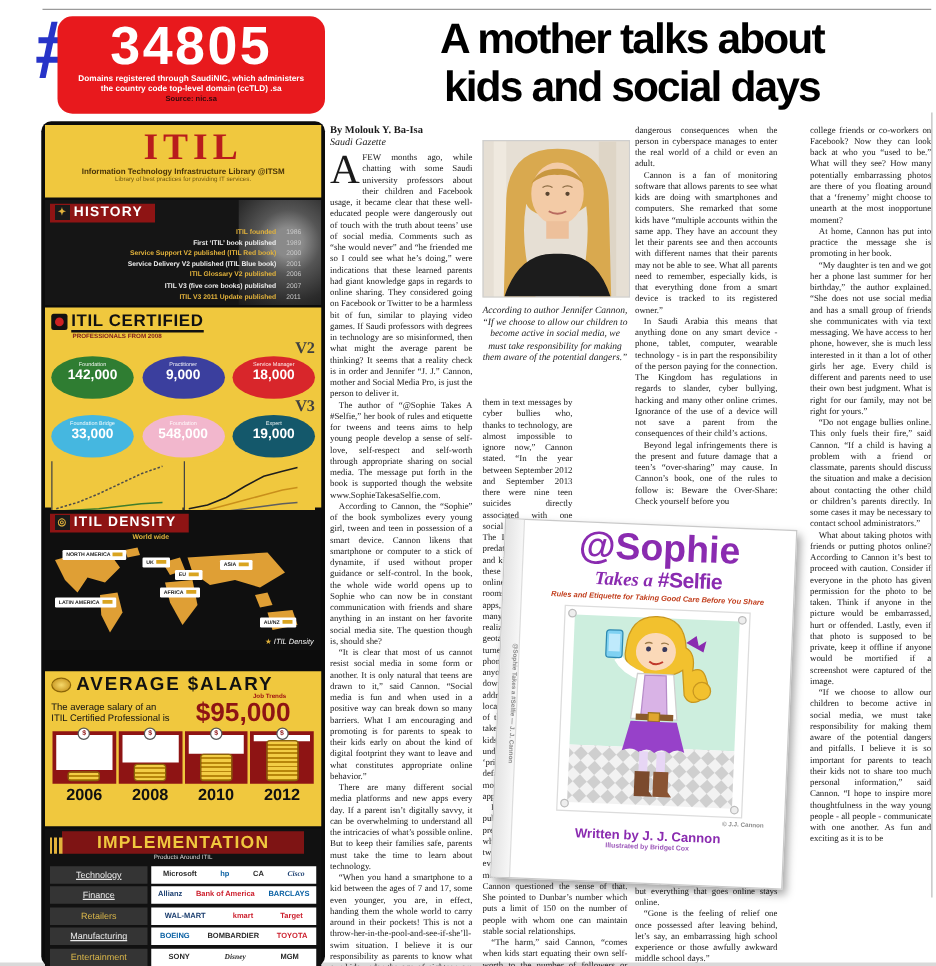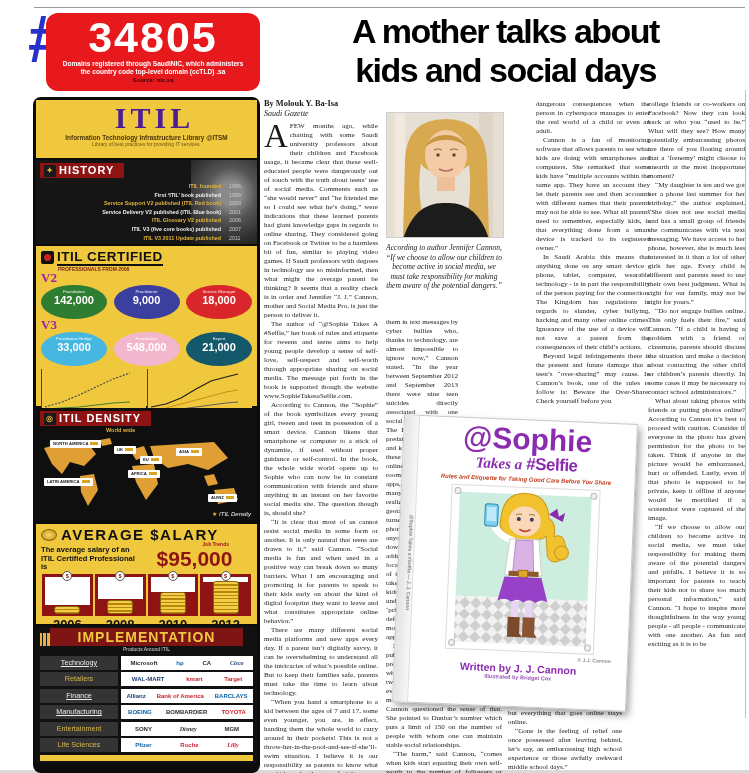--- a/index.html
+++ b/index.html
@@ -27,21 +27,21 @@
   .byline{position:absolute;left:264px;top:99px;width:116px;font-size:8.4px;line-height:10px;}
   .by-name{font-weight:700;}
   .by-pub{font-style:italic;font-size:8px;}
   .col{position:absolute;width:114px;font-size:7.1px;line-height:9px;text-align:justify;
        overflow:hidden;}
   .col p{margin:0;text-indent:7px;}
   .col p.noind{text-indent:0;}
   .dropcap{float:left;font-size:33px;line-height:27px;padding:1px 2px 0 0;font-weight:400;}
   #col1{left:264px;top:122px;height:651px;}
   #col2text{left:386px;top:318px;width:116px;height:455px;}
-  #col3top{left:536px;top:100px;height:322px;}
+  #col3top{left:508px;top:100px;height:322px;}
   #col3bottom{left:508px;top:700px;height:70px;}
   #col4{left:630px;top:100px;width:115px;height:671px;}
   .sp-r1{float:right;width:44px;height:115px;margin-top:100px;}
   .sp-r2{float:right;clear:right;width:56px;height:125px;}
   .sp-l1{float:left;width:18px;height:300px;margin-top:285px;}
 
   
   .photo{position:absolute;left:386px;top:112px;width:118px;height:126px;overflow:hidden;
          border:1px solid #cfcfcf;box-sizing:border-box;background:#e4ddd2;}
   .caption{position:absolute;left:386px;top:243px;width:116px;font-size:7.6px;line-height:9.6px;
@@ -64,21 +64,21 @@
   .bk-art{margin-top:2px;}
   .bk-copy{position:absolute;right:16px;bottom:46px;font:600 5px "Liberation Sans",sans-serif;color:#8a8a8a;}
   .bk-author{font:700 10.5px/12px "Liberation Sans",sans-serif;color:#8a2bb0;margin-top:1px;}
   .bk-illus{font:600 5.5px/7px "Liberation Sans",sans-serif;color:#9a55b8;}
 
   
   .ig{position:absolute;left:33px;top:97px;width:227px;height:676px;background:#0c0c0c;
       border-radius:8px;padding:3px;box-sizing:border-box;
       font-family:"Liberation Sans",sans-serif;}
   .ig-header{background:#f0c83e;height:58px;text-align:center;padding-top:3px;box-sizing:border-box;}
-  .ig-title{font:800 30px/30px "Liberation Serif",serif;color:#4c1d95;letter-spacing:4px;padding-left:16px;}
+  .ig-title{font:800 30px/30px "Liberation Serif",serif;color:#b91c1c;letter-spacing:4px;padding-left:16px;}
   .ig-subtitle{font-size:6.4px;font-weight:700;color:#4a3509;margin-top:1px;}
   .ig-tagline{font-size:5px;color:#6b5510;}
 
   .ig-history{position:relative;height:84px;background:#151515;margin-top:2px;overflow:hidden;}
   .hist-img{position:absolute;right:0;top:0;width:66px;height:84px;
             background:radial-gradient(circle at 60% 40%, #8a8a8a 0 18%, #555 40%, #2c2c2c 75%, #1a1a1a 100%);}
   .ig-banner{position:absolute;left:4px;top:3px;height:15px;background:#8e1414;color:#fff;
              font-weight:800;font-size:11px;line-height:15px;padding:0 10px 0 4px;letter-spacing:1px;}
   .ban-icon{display:inline-block;width:12px;height:12px;background:#1a1a1a;color:#e3b33c;
             font-size:8px;line-height:12px;text-align:center;vertical-align:middle;margin-right:3px;}
@@ -88,48 +88,48 @@
   .ev-gold{color:#e3b33c;} .ev-white{color:#ededed;}
   .ev-year{width:24px;text-align:left;color:#c9c9c9;margin-left:8px;font-weight:400;}
 
   .ig-cert{background:#f0c83e;margin-top:2px;height:160px;position:relative;
            padding:3px 5px;box-sizing:border-box;}
   .cert-headrow{display:flex;align-items:center;}
   .cert-icon{width:13px;height:13px;background:#111;border-radius:2px;margin-right:3px;position:relative;}
   .cert-icon::after{content:"";position:absolute;inset:3px;border-radius:50%;background:#c22;}
   .cert-head{font-size:13.5px;font-weight:800;color:#111;border-bottom:2px solid #111;letter-spacing:.5px;}
   .cert-sub{font-size:5px;color:#7e1d1d;font-weight:700;margin-left:17px;}
-  .vlabel{text-align:left;font:900 13px/12px "Liberation Serif",serif;color:#a21caf;}
+  .vlabel{text-align:right;font:900 13px/12px "Liberation Serif",serif;color:#404040;}
   .oval-row{display:flex;justify-content:space-between;margin-top:1px;}
   .oval{width:66px;height:34px;border-radius:50%;color:#fff;text-align:center;box-sizing:border-box;padding-top:4px;}
   .oval .nm{font-size:4.4px;line-height:5px;opacity:.92;}
   .oval .val{font-size:11px;font-weight:800;line-height:13px;}
   .c-green{background:#2f7d32;} .c-blue{background:#3b3f9e;} .c-red{background:#d8262b;}
   .c-lblue{background:#45b7e0;} .c-pink{background:#f2b7cd;} .c-teal{background:#14586b;}
   .charts{display:flex;justify-content:space-between;margin-top:3px;}
   .spark{background:#f0c83e;border-left:1px solid #444;border-bottom:1px solid #444;}
 
   .ig-density{position:relative;height:112px;background:#0f0f0f;margin-top:2px;overflow:hidden;}
   .dens-sub{position:absolute;left:70px;top:19px;color:#e3b33c;font-size:5.5px;font-weight:700;}
   .map{position:absolute;left:0;top:26px;}
   .chip{position:absolute;background:#fff;color:#222;font-size:4.2px;line-height:5.5px;
         font-weight:700;padding:1px 3px;white-space:nowrap;border-radius:1px;}
   .chip::after{content:"";display:inline-block;width:8px;height:3px;background:#d9a41f;margin-left:2px;}
   .dens-legend{position:absolute;right:6px;bottom:3px;color:#f5f5f5;font-size:6px;font-style:italic;}
   .star{color:#e3b33c;font-style:normal;}
 
-  .ig-salary{background:#f0c83e;margin-top:4px;height:100px;position:relative;
+  .ig-salary{background:#f0c83e;margin-top:17px;height:124px;position:relative;
              padding:2px 5px;box-sizing:border-box;}
   .sal-headrow{display:flex;align-items:center;}
   .coin-icon{width:14px;height:10px;border-radius:50%;background:radial-gradient(#f6d96b,#c08a12);
              margin-right:4px;border:1px solid #8a6408;}
   .sal-head{font-size:15px;font-weight:900;letter-spacing:1.5px;color:#111;}
   .sal-sub{position:absolute;right:28px;top:17px;color:#a01212;font-size:5px;font-weight:700;}
   .sal-statement{display:flex;align-items:center;margin-top:3px;}
-  .stmt-text{width:96px;font-weight:700;font-size:7.6px;line-height:8.6px;color:#111;}
+  .stmt-text{width:96px;font-weight:400;font-size:7.6px;line-height:8.6px;color:#111;}
   .stmt-amount{flex:1;text-align:center;font:900 21px "Liberation Sans",sans-serif;color:#8e1414;}
   .sal-chart{display:flex;height:42px;margin-top:2px;}
   .sal-col{flex:1;background:#8e1414;margin:0 1px;position:relative;}
   .col-badge{position:absolute;top:-3px;left:50%;transform:translateX(-50%);width:8px;height:8px;
              border-radius:50%;background:#fff;color:#8e1414;font-size:5.5px;font-weight:800;
              line-height:8px;text-align:center;z-index:1;border:1px solid #555;}
   .whitebox{background:#fff;margin:3px 3px 0 3px;}
   .coins{position:absolute;bottom:2px;left:50%;transform:translateX(-50%);width:24px;
          border-radius:3px;background:repeating-linear-gradient(180deg,#f3cd45 0 2px,#b8860b 2px 3.5px);
          border:1px solid #8a6408;}
@@ -220,20 +220,21 @@
     <p>Beyond legal infringements there is the present and future damage that a teen’s “over-sharing” may cause. In Cannon’s book, one of the rules to follow is: Beware the Over-Share: Check yourself before you</p>
   </div>
   <div class="col" id="col3bottom">
     <p class="noind">wreck yourself, please! It’s unfortunate, but everything that goes online stays online.</p>
     <p>“Gone is the feeling of relief one once possessed after leaving behind, let’s say, an embarrassing high school experience or those awfully awkward middle school days.”</p>
   </div>
 
   <div class="col" id="col4">
     <div class="sp-l1"></div>
     <p class="noind">college friends or co-workers on Facebook? Now they can look back at who you “used to be.” What will they see? How many potentially embarrassing photos are there of you floating around that a ‘frenemy’ might choose to unearth at the most inopportune moment?</p>
+    <p>At home, Cannon has put into practice the message she is promoting in her book.</p>
     <p>“My daughter is ten and we got her a phone last summer for her birthday,” the author explained. “She does not use social media and has a small group of friends she communicates with via text messaging. We have access to her phone, however, she is much less interested in it than a lot of other girls her age. Every child is different and parents need to use their own best judgment. What is right for our family, may not be right for yours.”</p>
     <p>“Do not engage bullies online. This only fuels their fire,” said Cannon. “If a child is having a problem with a friend or classmate, parents should discuss the situation and make a decision about contacting the other child or children’s parents directly. In some cases it may be necessary to contact school administrators.”</p>
     <p>What about taking photos with friends or putting photos online? According to Cannon it’s best to proceed with caution. Consider if everyone in the photo has given permission for the photo to be taken. Think if anyone in the picture would be embarrassed, hurt or offended. Lastly, even if that photo is supposed to be private, keep it offline if anyone would be mortified if a screenshot were captured of the image.</p>
     <p>“If we choose to allow our children to become active in social media, we must take responsibility for making them aware of the potential dangers and pitfalls. I believe it is so important for parents to teach their kids not to share too much personal information,” said Cannon. “I hope to inspire more thoughtfulness in the way young people - all people - communicate with one another. As fun and exciting as it is to be</p>
   </div>
 
   <div class="book">
     <div class="book-inner">
       <div class="spine">@Sophie Takes a #Selfie — J. J. Cannon</div>
       <div class="cover">
@@ -365,21 +366,21 @@
         <div class="oval c-lblue">
             <div class="nm">Foundation Bridge</div>
             <div class="val">33,000</div>
           </div>
         <div class="oval c-pink">
             <div class="nm">Foundation</div>
             <div class="val">548,000</div>
           </div>
         <div class="oval c-teal">
             <div class="nm">Expert</div>
-            <div class="val">21,000</div>
+            <div class="val">19,000</div>
           </div>
       </div>
       <div class="charts">
         <svg class="spark" width="104" height="45">
             <polyline points="3,38 20,33 37,26 54,18 71,10 88,4" fill="none" stroke="#4a4a4a" stroke-width="1.2" stroke-dasharray="2,1.5"></polyline>
             <polyline points="3,40 20,39 37,38 54,36 71,34 88,33" fill="none" stroke="#3f7d2c" stroke-width="1.2"></polyline>
             <polyline points="3,42 20,42 37,41 54,41 71,40 88,40" fill="none" stroke="#909090" stroke-width="1.2"></polyline>
           </svg>
         <svg class="spark" width="104" height="45">
             <polyline points="3,38 18,35 33,29 48,20 63,12 78,8 90,5" fill="none" stroke="#1d1d1d" stroke-width="1.2"></polyline>
@@ -464,33 +465,33 @@
       <div class="impl-row">
         <div class="impl-cat cat-white">Technology</div>
         <div class="impl-brands">
           <span class="b-dark">Microsoft</span>
           <span class="b-blue">hp</span>
           <span class="b-dark">CA</span>
           <span class="b-navy b-script">Cisco</span>
         </div>
       </div>
       <div class="impl-row">
+        <div class="impl-cat cat-white">Finance</div>
+        <div class="impl-brands">
+          <span class="b-navy">Allianz</span>
+          <span class="b-red">Bank of America</span>
+          <span class="b-blue">BARCLAYS</span>
+        </div>
+      </div>
+      <div class="impl-row">
         <div class="impl-cat cat-gold">Retailers</div>
         <div class="impl-brands">
           <span class="b-navy">WAL-MART</span>
           <span class="b-red">kmart</span>
           <span class="b-red">Target</span>
-        </div>
-      </div>
-      <div class="impl-row">
-        <div class="impl-cat cat-white">Finance</div>
-        <div class="impl-brands">
-          <span class="b-navy">Allianz</span>
-          <span class="b-red">Bank of America</span>
-          <span class="b-blue">BARCLAYS</span>
         </div>
       </div>
       <div class="impl-row">
         <div class="impl-cat cat-white">Manufacturing</div>
         <div class="impl-brands">
           <span class="b-blue">BOEING</span>
           <span class="b-dark">BOMBARDIER</span>
           <span class="b-red">TOYOTA</span>
         </div>
       </div>

